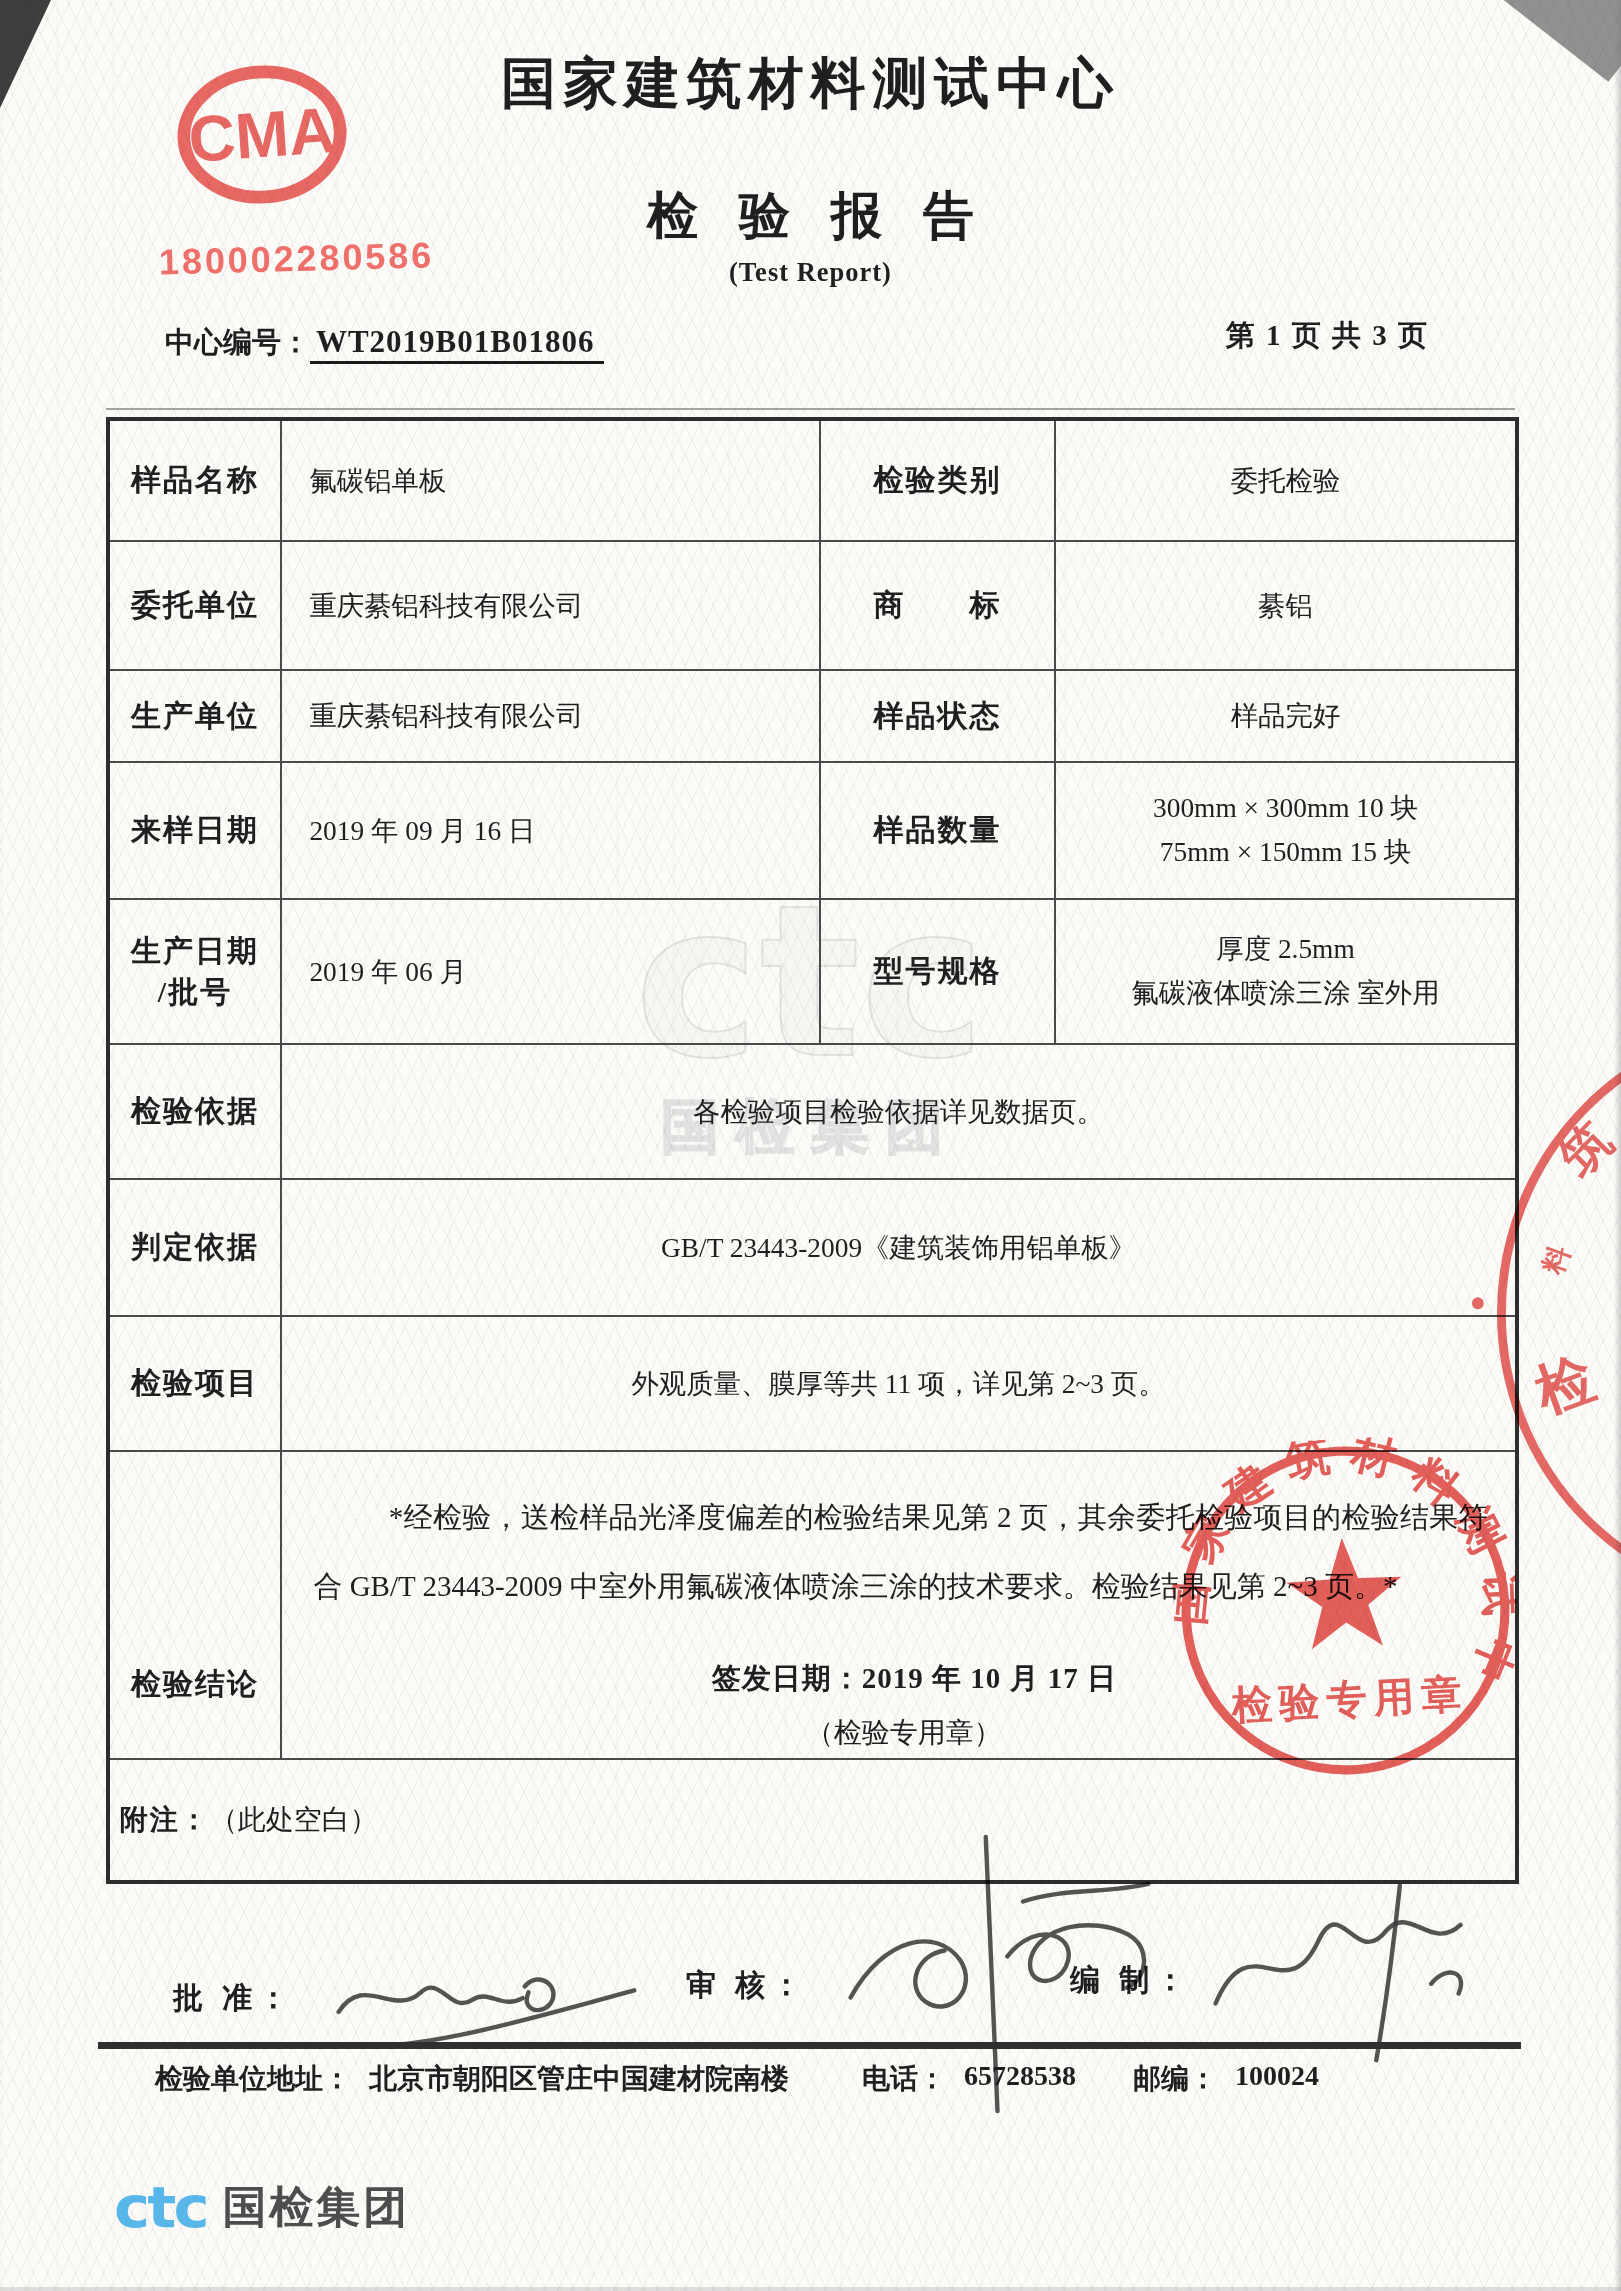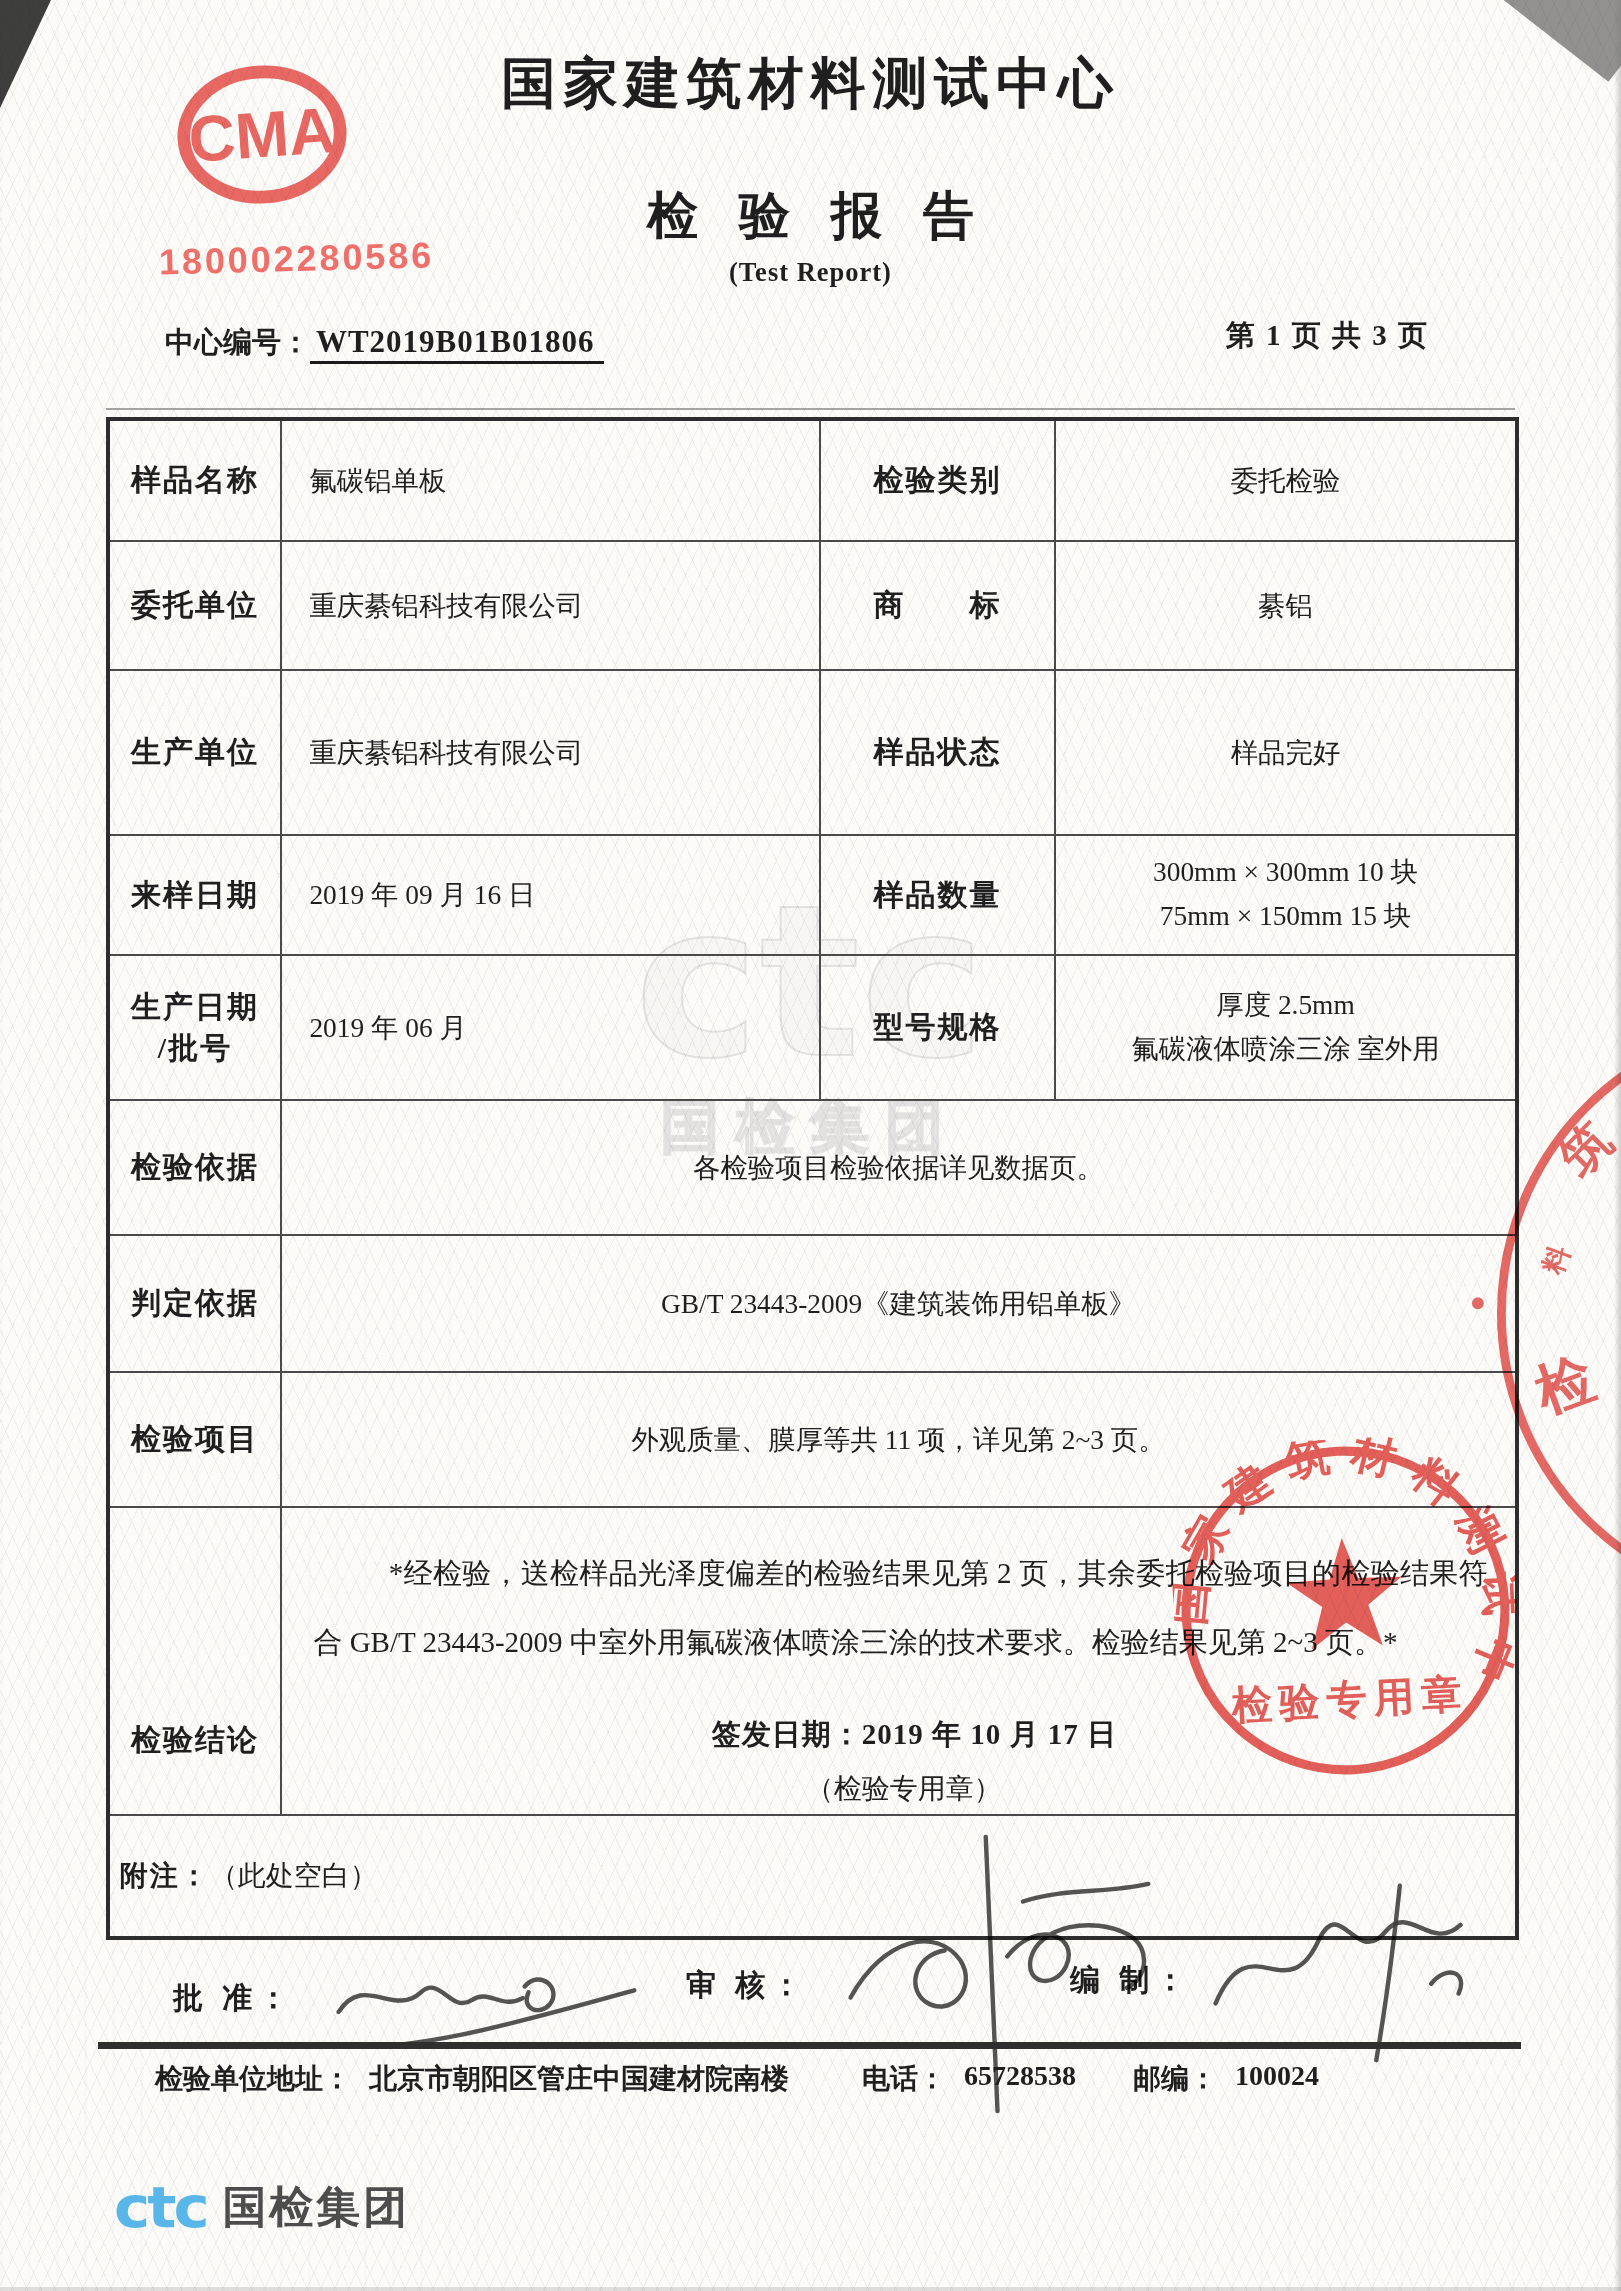--- a/index.html
+++ b/index.html
@@ -130,27 +130,27 @@
       <td class="val left">氟碳铝单板</td>
       <td class="lbl">检验类别</td>
       <td class="val center">委托检验</td>
     </tr>
     <tr style="height:129px">
       <td class="lbl">委托单位</td>
       <td class="val left">重庆綦铝科技有限公司</td>
       <td class="lbl">商　　标</td>
       <td class="val center">綦铝</td>
     </tr>
-    <tr style="height:165px">
+    <tr style="height:92px">
       <td class="lbl">生产单位</td>
       <td class="val left">重庆綦铝科技有限公司</td>
       <td class="lbl">样品状态</td>
       <td class="val center">样品完好</td>
     </tr>
-    <tr style="height:120px">
+    <tr style="height:137px">
       <td class="lbl">来样日期</td>
       <td class="val left">2019 年 09 月 16 日</td>
       <td class="lbl">样品数量</td>
       <td class="val center multiline">300mm × 300mm 10 块
 75mm × 150mm 15 块</td>
     </tr>
     <tr style="height:145px">
       <td class="lbl multiline">生产日期
 /批号</td>
       <td class="val left">2019 年 06 月</td>

